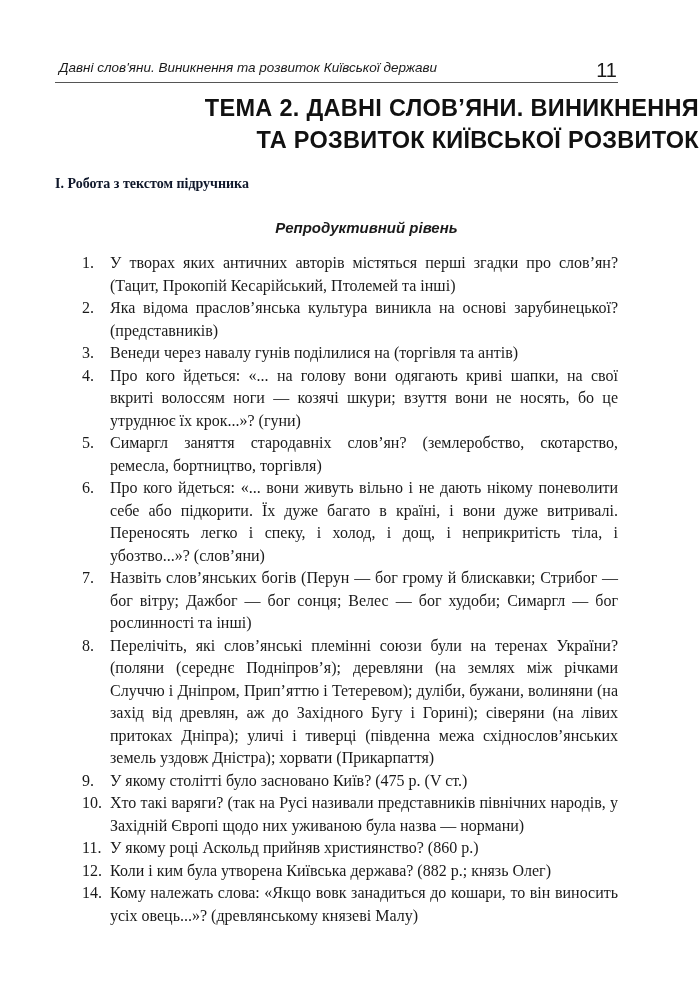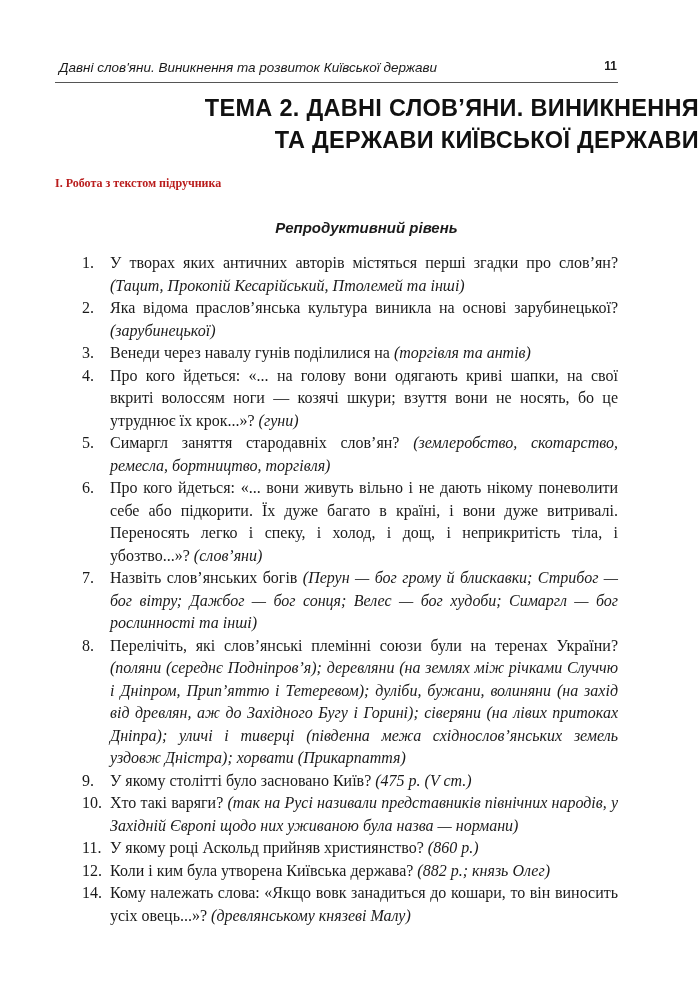--- a/index.html
+++ b/index.html
@@ -3,61 +3,61 @@
 <meta charset="utf-8">
 <style>
   html, body { margin: 0; padding: 0; background: #ffffff; }
   body { width: 699px; height: 1000px; position: relative; overflow: hidden; color: #1a1a1a; }
   .running-head {
     position: absolute; left: 55px; top: 60px; width: 563px; height: 22px;
     border-bottom: 1px solid #555;
     font-family: "Liberation Sans", sans-serif; font-size: 13.5px; font-style: italic;
   }
   .running-head .title { position: absolute; left: 4px; top: 0; }
-  .running-head .pageno { position: absolute; right: 1px; top: -1px; font-style: normal; font-weight: bold; font-size: 12px; }
+  .running-head .pageno { position: absolute; right: 1px; top: -1px; font-style: normal; font-weight: normal; font-size: 20px; }
   .chapter-title {
     position: absolute; left: 0; top: 92px; width: 699px; text-align: right;
     font-family: "Liberation Sans", sans-serif; font-weight: bold; font-size: 23.5px;
     line-height: 32px; letter-spacing: 0.3px; color: #111;
   }
   .section-heading {
     position: absolute; left: 55px; top: 176px;
-    font-family: "Liberation Serif", serif; font-weight: bold; font-size: 12px; color: #b91c1c; text-align: right;
+    font-family: "Liberation Serif", serif; font-weight: bold; font-size: 14px; color: #0f172a; text-align: right;
   }
   .subheading {
     position: absolute; left: 17px; top: 219px; width: 699px; text-align: center;
     font-family: "Liberation Sans", sans-serif; font-weight: bold; font-style: italic; font-size: 15px;
   }
   .qlist {
     position: absolute; left: 82px; top: 252px; width: 536px; margin: 0; padding: 0; list-style: none;
     font-family: "Liberation Serif", serif; font-size: 16px; line-height: 22.5px;
   }
   .qlist li { position: relative; padding-left: 28px; text-align: justify; }
   .qlist .num { position: absolute; left: 0; top: 0; }
-  .qlist .ans { font-style: italic; }
+  .qlist .ans { }
 </style>
 </head>
 <body>
 
 <div class="running-head">
   <span class="title">Давні слов'яни. Виникнення  та розвиток Київської держави</span>
   <span class="pageno">11</span>
 </div>
 
 <div class="chapter-title">
   <div>ТЕМА 2. ДАВНІ СЛОВ’ЯНИ. ВИНИКНЕННЯ</div>
-  <div>ТА ДЕРЖАВИ КИЇВСЬКОЇ ДЕРЖАВИ</div>
+  <div>ТА РОЗВИТОК КИЇВСЬКОЇ РОЗВИТОК</div>
 </div>
 
 <div class="section-heading">І. Робота з текстом підручника</div>
 <div class="subheading">Репродуктивний рівень</div>
 
 <ol class="qlist">
   <li><span class="num">1.</span><span>У творах яких античних авторів містяться перші згадки про слов’ян? </span><span class="ans">(Тацит, Прокопій Кесарійський, Птолемей та інші)</span></li>
-  <li><span class="num">2.</span><span>Яка відома праслов’янська культура виникла на основі зарубинецької? </span><span class="ans">(зарубинецької)</span></li>
+  <li><span class="num">2.</span><span>Яка відома праслов’янська культура виникла на основі зарубинецької? </span><span class="ans">(представників)</span></li>
   <li><span class="num">3.</span><span>Венеди через навалу гунів поділилися на </span><span class="ans">(торгівля та антів)</span></li>
   <li><span class="num">4.</span><span>Про кого йдеться: «... на голову вони одягають криві шапки, на свої вкриті волоссям ноги — козячі шкури; взуття вони не носять, бо це утруднює їх крок...»? </span><span class="ans">(гуни)</span></li>
   <li><span class="num">5.</span><span>Симаргл заняття стародавніх слов’ян? </span><span class="ans">(землеробство, скотарство, ремесла, бортництво, торгівля)</span></li>
   <li><span class="num">6.</span><span>Про кого йдеться: «... вони живуть вільно і не дають нікому поневолити себе або підкорити. Їх дуже багато в країні, і вони дуже витривалі. Переносять легко і спеку, і холод, і дощ, і неприкритість тіла, і убозтво...»? </span><span class="ans">(слов’яни)</span></li>
   <li><span class="num">7.</span><span>Назвіть слов’янських богів </span><span class="ans">(Перун — бог грому й блискавки; Стрибог — бог вітру; Дажбог — бог сонця; Велес — бог худоби; Симаргл — бог рослинності та інші)</span></li>
   <li><span class="num">8.</span><span>Перелічіть, які слов’янські племінні союзи були на теренах України? </span><span class="ans">(поляни (середнє Подніпров’я); деревляни (на землях між річками Случчю і Дніпром, Прип’яттю і Тетеревом); дуліби, бужани, волиняни (на захід від древлян, аж до Західного Бугу і Горині); сіверяни (на лівих притоках Дніпра); уличі і тиверці (південна межа східнослов’янських земель уздовж Дністра); хорвати (Прикарпаття)</span></li>
   <li><span class="num">9.</span><span>У якому столітті було засновано Київ? </span><span class="ans">(475 р. (V ст.)</span></li>
   <li><span class="num">10.</span><span>Хто такі варяги? </span><span class="ans">(так на Русі називали представників північних народів, у Західній Європі щодо них уживаною була назва — нормани)</span></li>
   <li><span class="num">11.</span><span>У якому році Аскольд прийняв християнство? </span><span class="ans">(860 р.)</span></li>
   <li><span class="num">12.</span><span>Коли і ким була утворена Київська держава? </span><span class="ans">(882 р.; князь Олег)</span></li>

